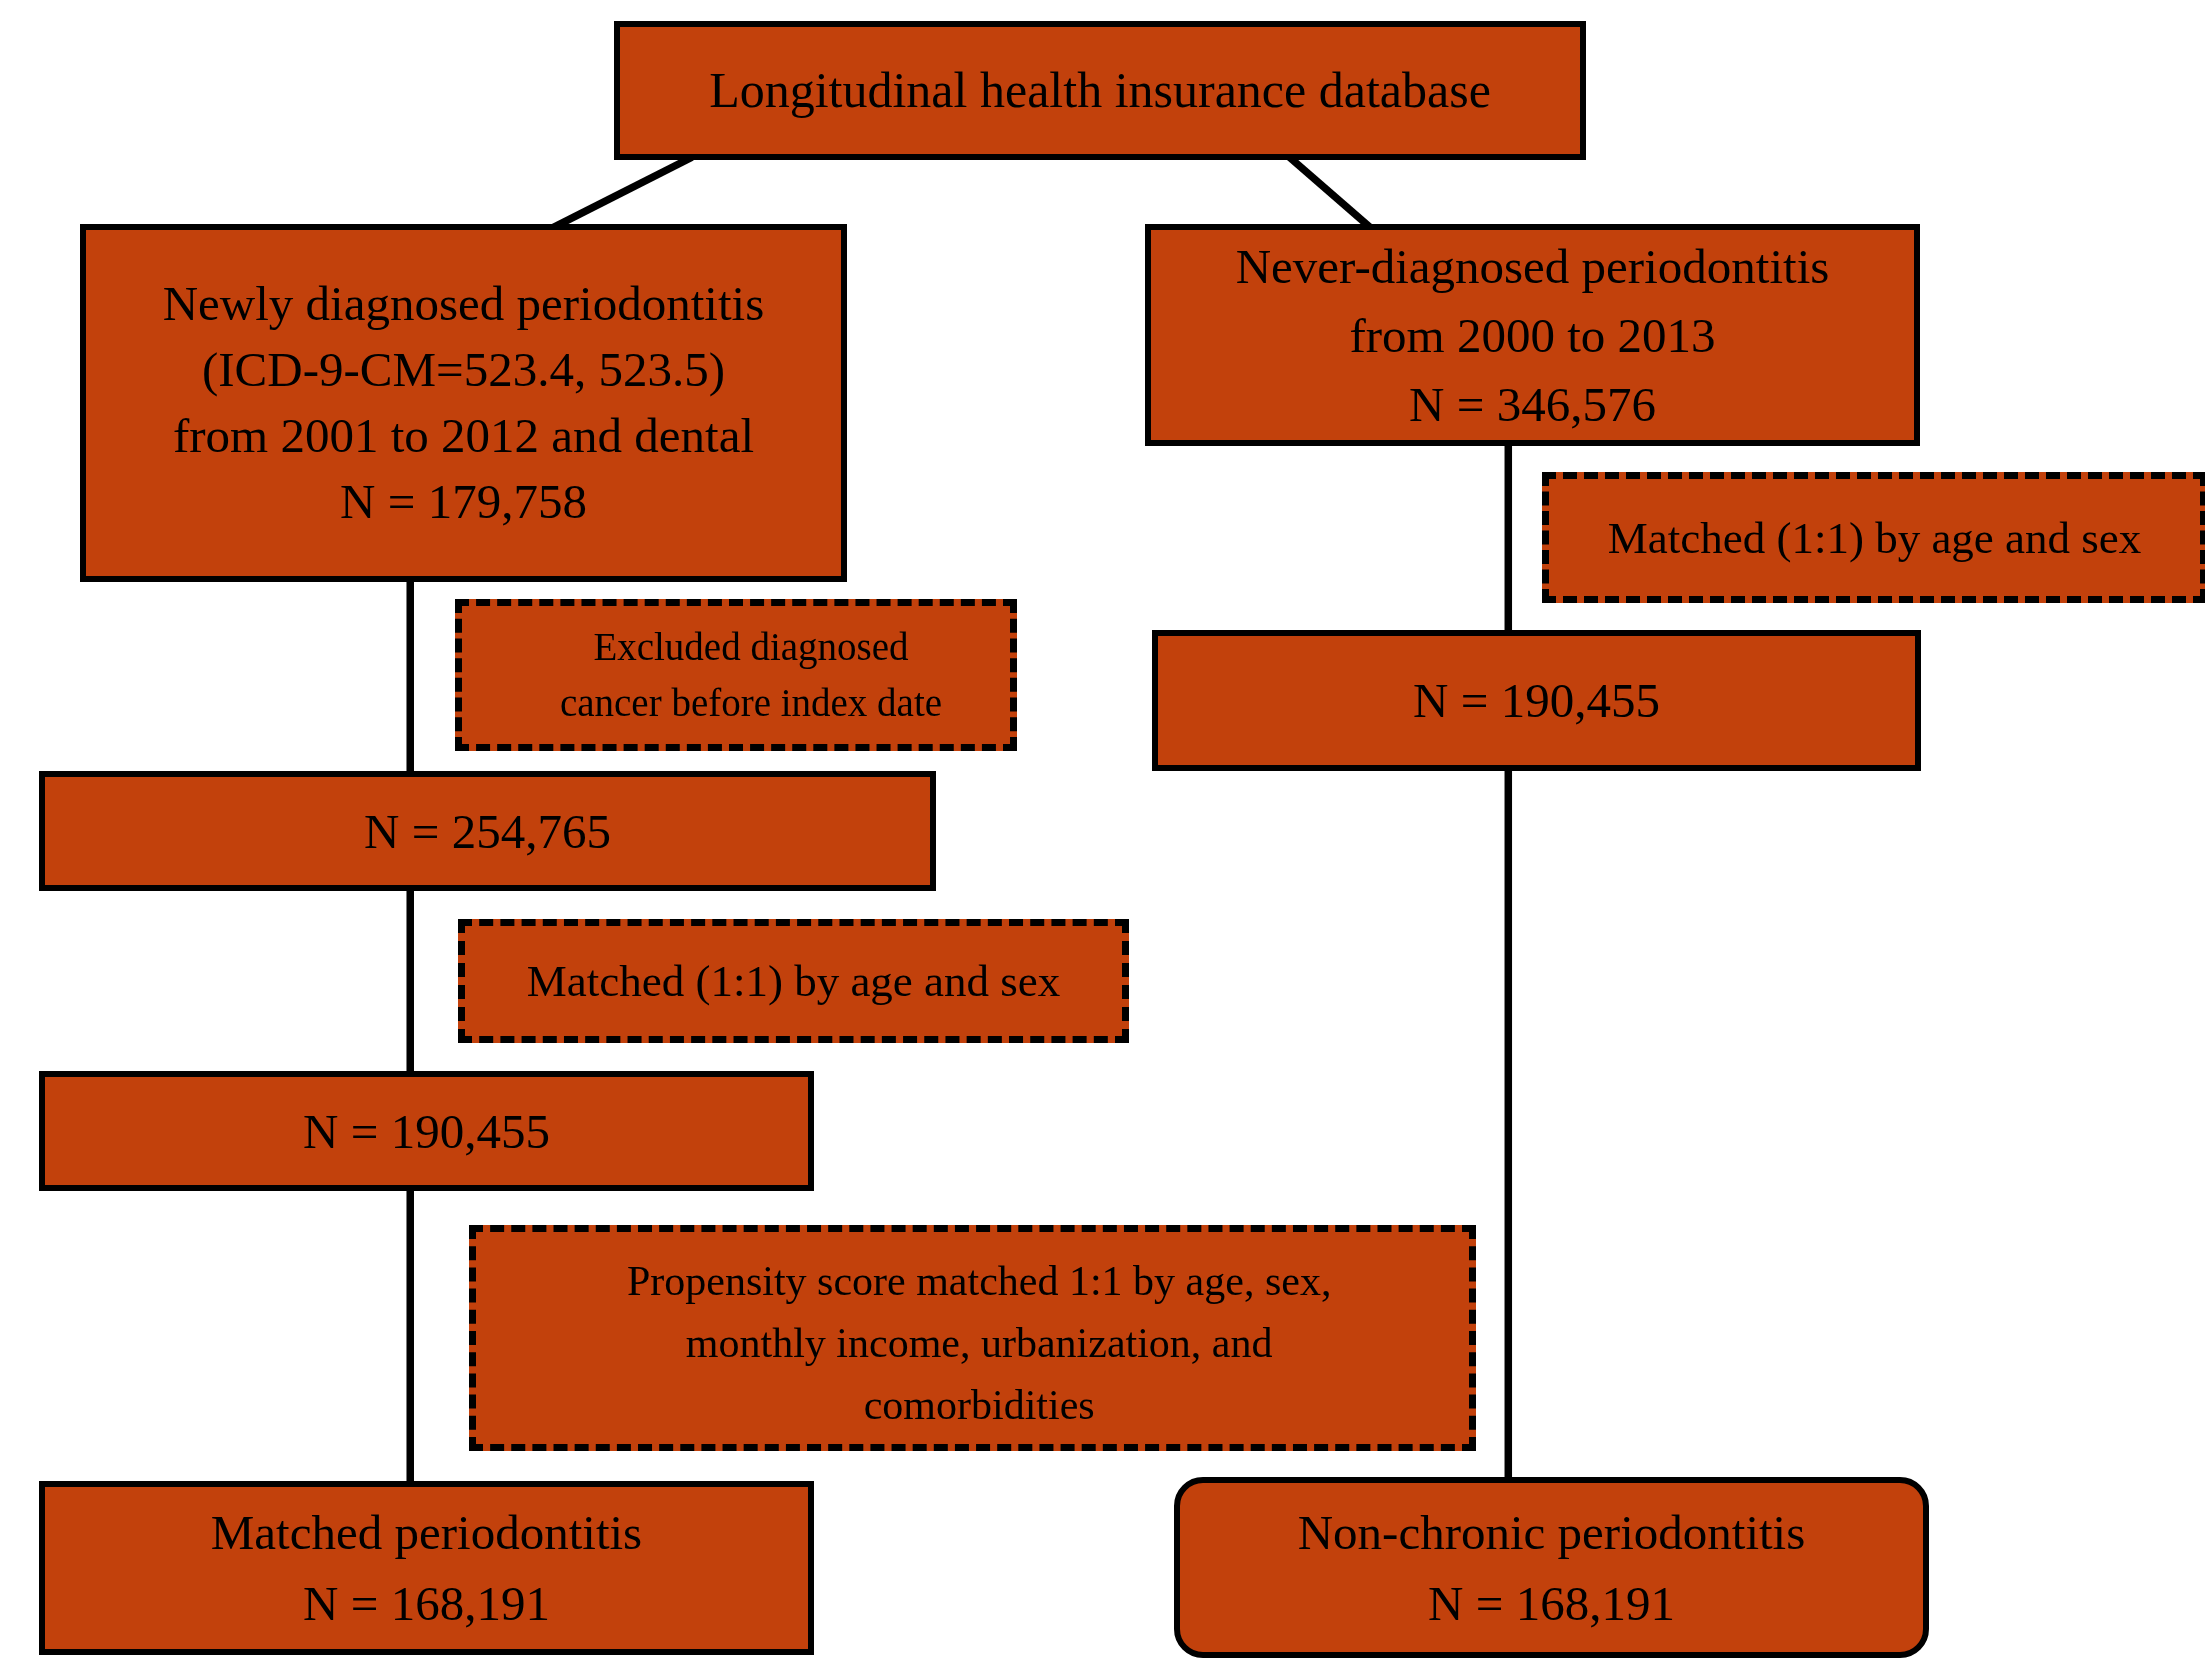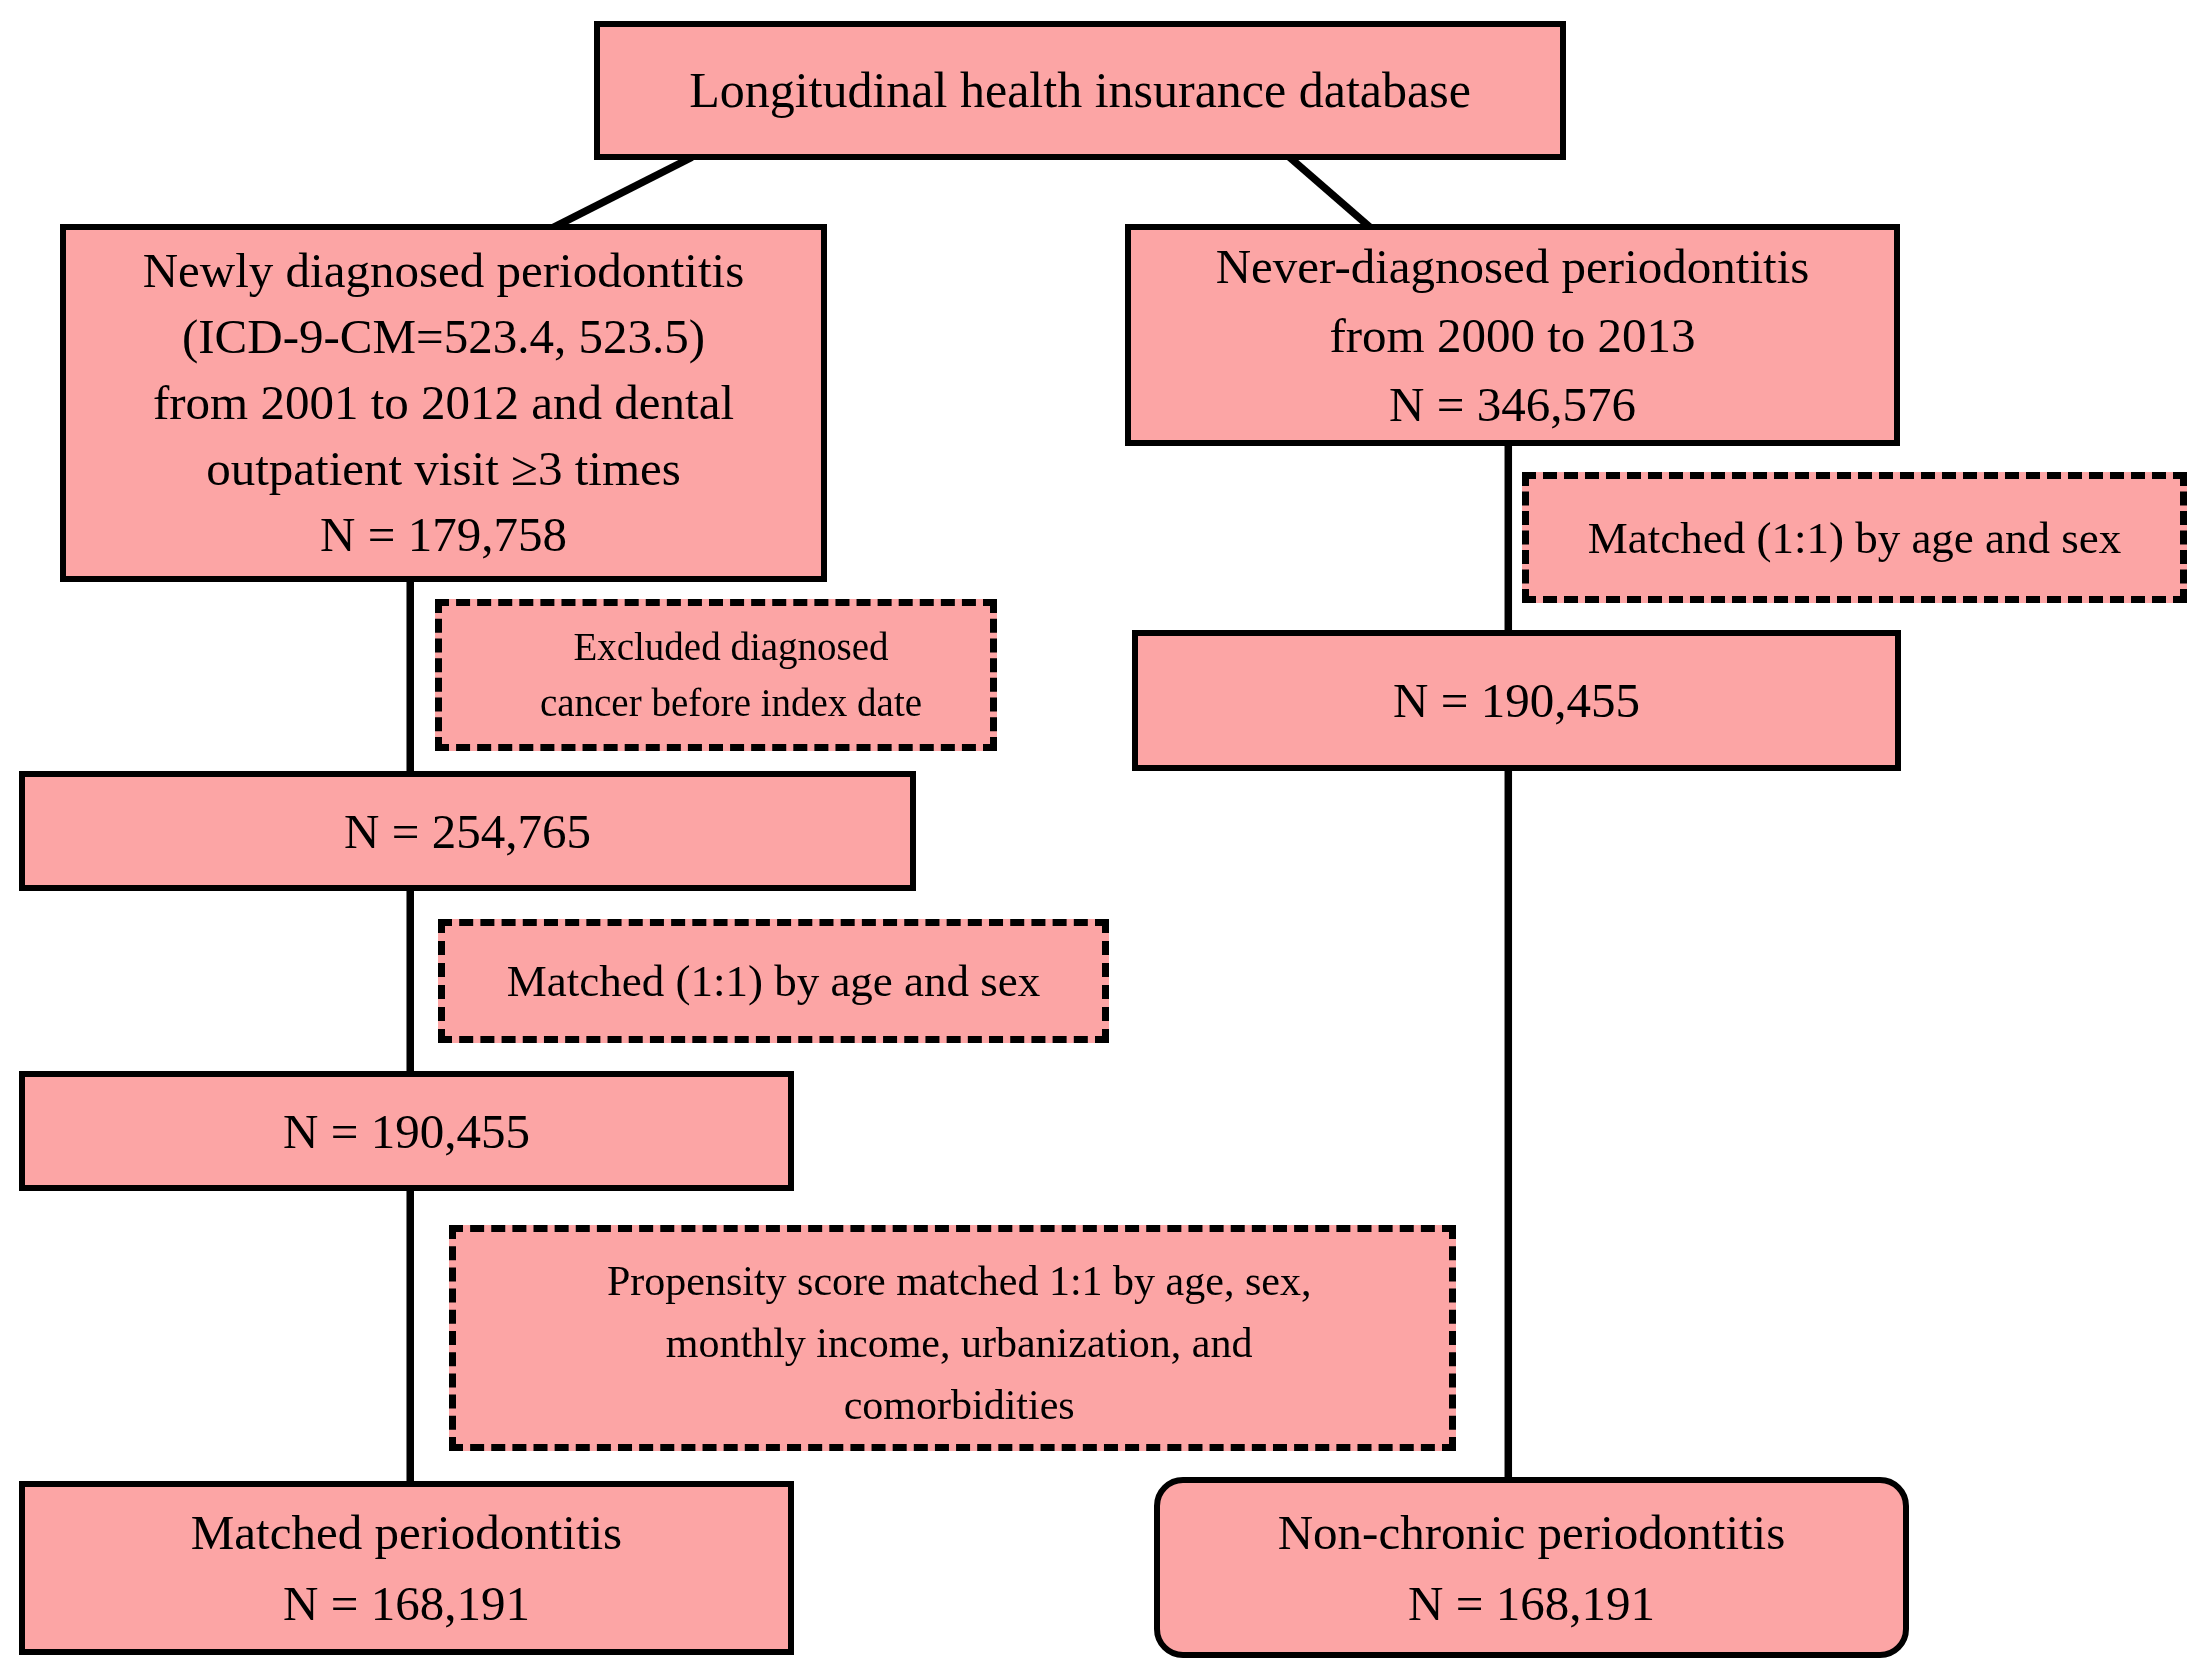--- a/index.html
+++ b/index.html
@@ -19,27 +19,28 @@
   #connector-layer {
     position: absolute;
     left: 0;
     top: 0;
     width: 2205px;
     height: 1671px;
   }
   .box {
     position: absolute;
     box-sizing: border-box;
-    background: #fca5a5;
+    background: #c2410c;
     border: 6.2px solid #000000;
     display: flex;
     flex-direction: column;
     justify-content: center;
     align-items: center;
     text-align: center;
+    margin-left: 20px;
   }
   .dashed {
     border: 7.5px dashed #000000;
   }
   .left-text {
     align-items: center;
     text-align: left;
   }
   .top-text {
     justify-content: flex-start;
@@ -65,21 +66,20 @@
   </svg>
 
   <div class="box" style="left:594px; top:20.5px; width:972px; height:139px; font-size:50px;">
     <span class="tline">Longitudinal health insurance database</span>
   </div>
 
   <div class="box" style="left:60px; top:224px; width:767px; height:358px; font-size:49px; line-height:66px;">
     <span class="tline">Newly diagnosed periodontitis</span>
     <span class="tline">(ICD-9-CM=523.4, 523.5)</span>
     <span class="tline">from 2001 to 2012 and dental</span>
-    <span class="tline">outpatient visit ≥3 times</span>
     <span class="tline">N = 179,758</span>
   </div>
 
   <div class="box" style="left:1125px; top:224px; width:775px; height:222px; font-size:49px; line-height:69px;">
     <span class="tline">Never-diagnosed periodontitis</span>
     <span class="tline">from 2000 to 2013</span>
     <span class="tline">N = 346,576</span>
   </div>
 
   <div class="box dashed" style="left:1522px; top:472px; width:665px; height:131px; font-size:45px;">

